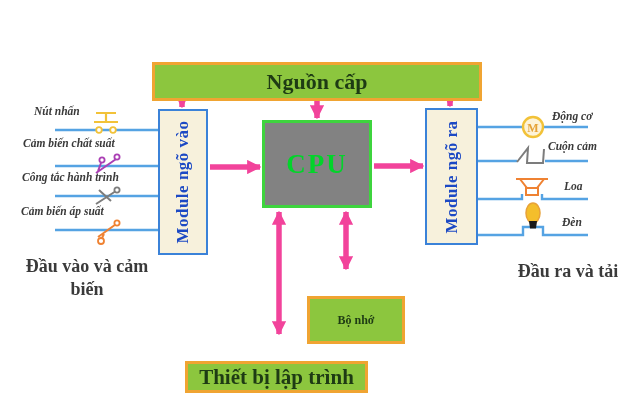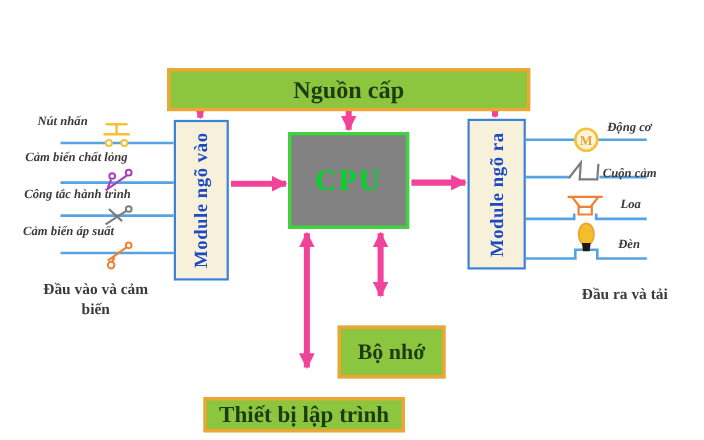--- a/index.html
+++ b/index.html
@@ -42,34 +42,34 @@
     transform:translate(-50%,-50%) rotate(-90deg);
     white-space:nowrap;color:var(--module-text,#1C49C4);
     font-weight:bold;font-size:17px;letter-spacing:.5px;
   }
   .cpu{
     position:absolute;display:flex;align-items:center;justify-content:center;
     background:var(--cpu-fill,#828282);border:3px solid var(--cpu-border,#3ED43E);
     color:var(--cpu-text,#02D42A);font-weight:bold;font-size:27px;letter-spacing:2px;text-align:right;
   }
   .power{left:152px;top:38px;width:330px;height:39px;font-size:22px;}
-  .memory{left:307px;top:272px;width:98px;height:48px;font-size:20px;}
+  .memory{left:307px;top:272px;width:98px;height:48px;font-size:12px;}
   .programmer{left:185px;top:337px;width:183px;height:32px;font-size:21px;}
   .in-module{left:158px;top:109px;width:50px;height:146px;}
   .out-module{left:425px;top:108px;width:53px;height:137px;}
   .cpu{left:262px;top:120px;width:110px;height:88px;}
 
   
   .lab{
     position:absolute;color:var(--text-dark,#3A3A3A);font-weight:bold;
     font-size:11.5px;white-space:nowrap;font-style:italic;
   }
   .cap{
     position:absolute;color:var(--text-dark,#3A3A3A);font-weight:bold;
-    font-size:14px;text-align:center;line-height:1.3;
+    font-size:18px;text-align:center;line-height:1.3;
   }
 </style>
 </head>
 <body>
 
 <div class="stage">
 
   <svg class="overlay" viewBox="0 0 640 400">
     <defs>
       <marker id="ah" viewBox="0 0 10 10" refX="9" refY="5" markerWidth="2.6" markerHeight="2.6" orient="auto-start-reverse">
@@ -163,29 +163,29 @@
 
   <div class="gbox memory">
     <span>Bộ nhớ</span>
   </div>
 
   <div class="gbox programmer">
     <span>Thiết bị lập trình</span>
   </div>
 
   <div class="lab" style="left:34px;top:105px;">Nút nhấn</div>
-  <div class="lab" style="left:23px;top:137px;">Cảm biến chất lỏng</div>
+  <div class="lab" style="left:23px;top:137px;">Cảm biến chất suất</div>
   <div class="lab" style="left:21px;top:205px;">Cảm biến áp suất</div>
   <div class="lab" style="left:22px;top:171px;">Công tắc hành trình</div>
 
   <div class="cap" style="left:22px;top:255px;width:130px;">
     <span style="display:block">Đầu vào và cảm</span>
     <span style="display:block">biến</span>
   </div>
 
   <div class="lab" style="left:552px;top:110px;">Động cơ</div>
-  <div class="lab" style="left:548px;top:152px;">Cuộn cảm</div>
+  <div class="lab" style="left:548px;top:140px;">Cuộn cảm</div>
   <div class="lab" style="left:564px;top:180px;">Loa</div>
   <div class="lab" style="left:562px;top:216px;">Đèn</div>
 
   <div class="cap" style="left:508px;top:260px;width:120px;">Đầu ra và tải</div>
 
 </div>
 
 </body></html>

